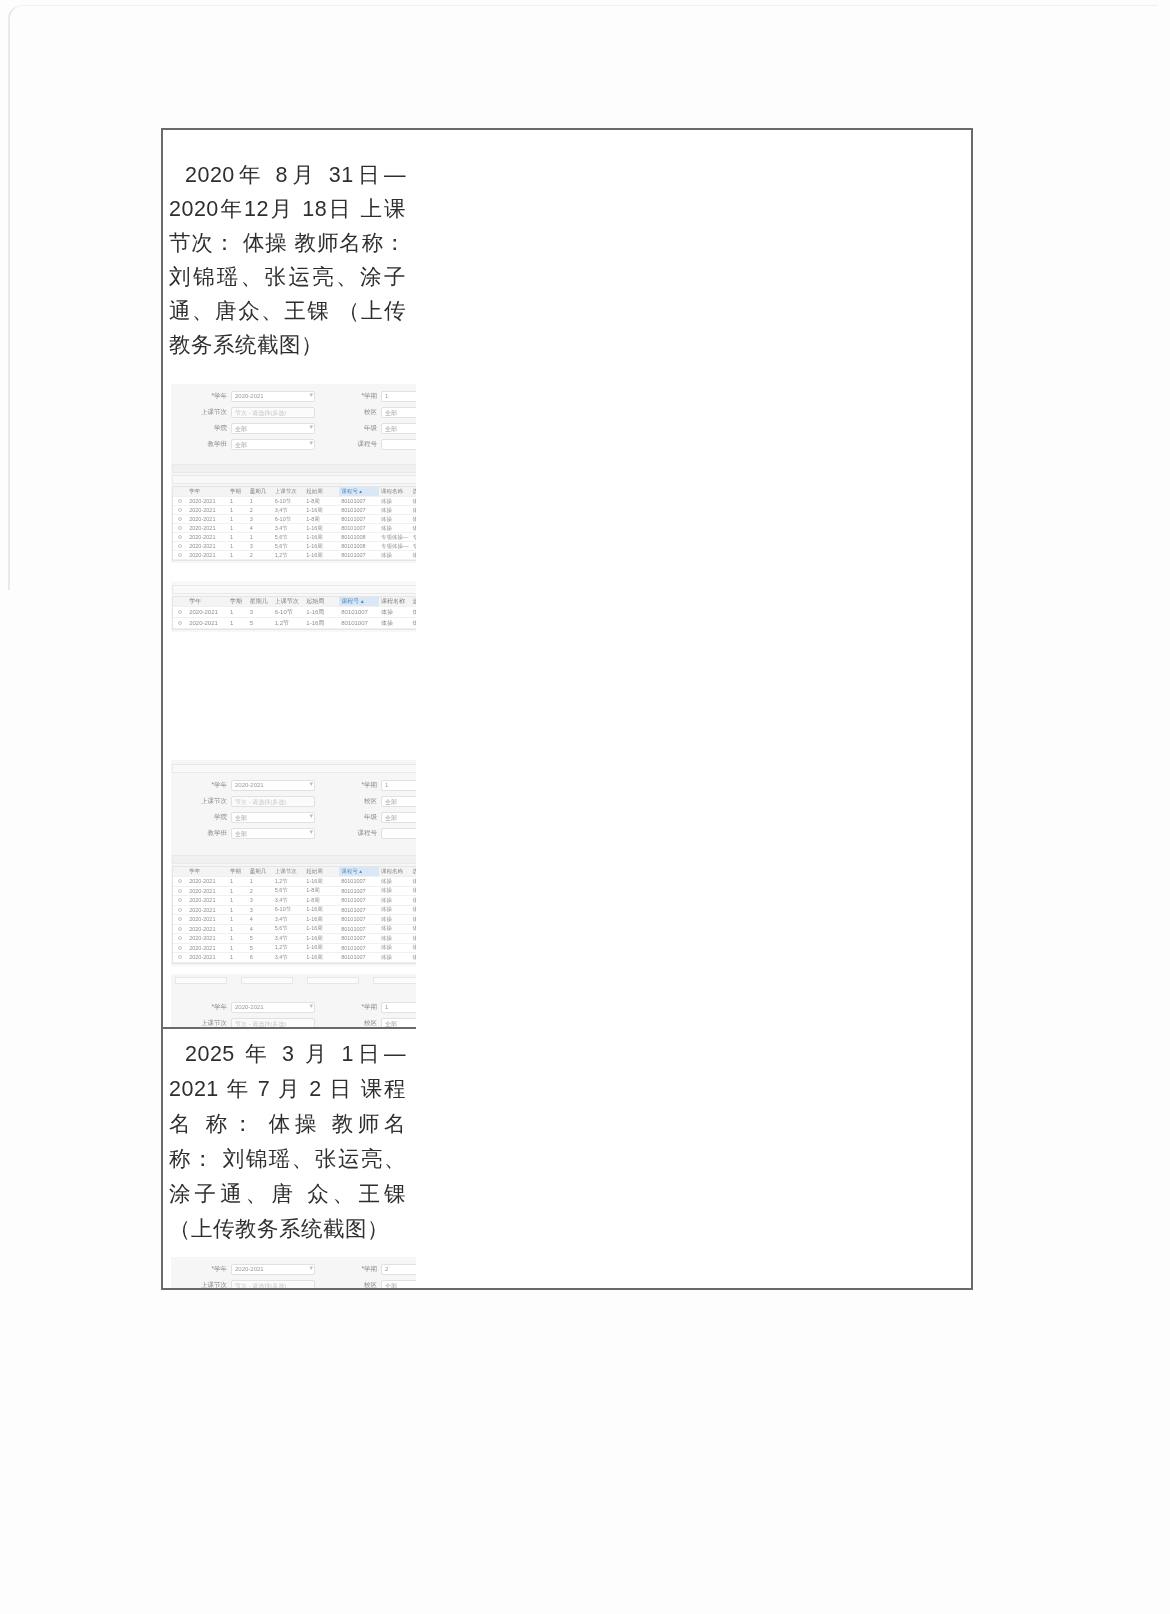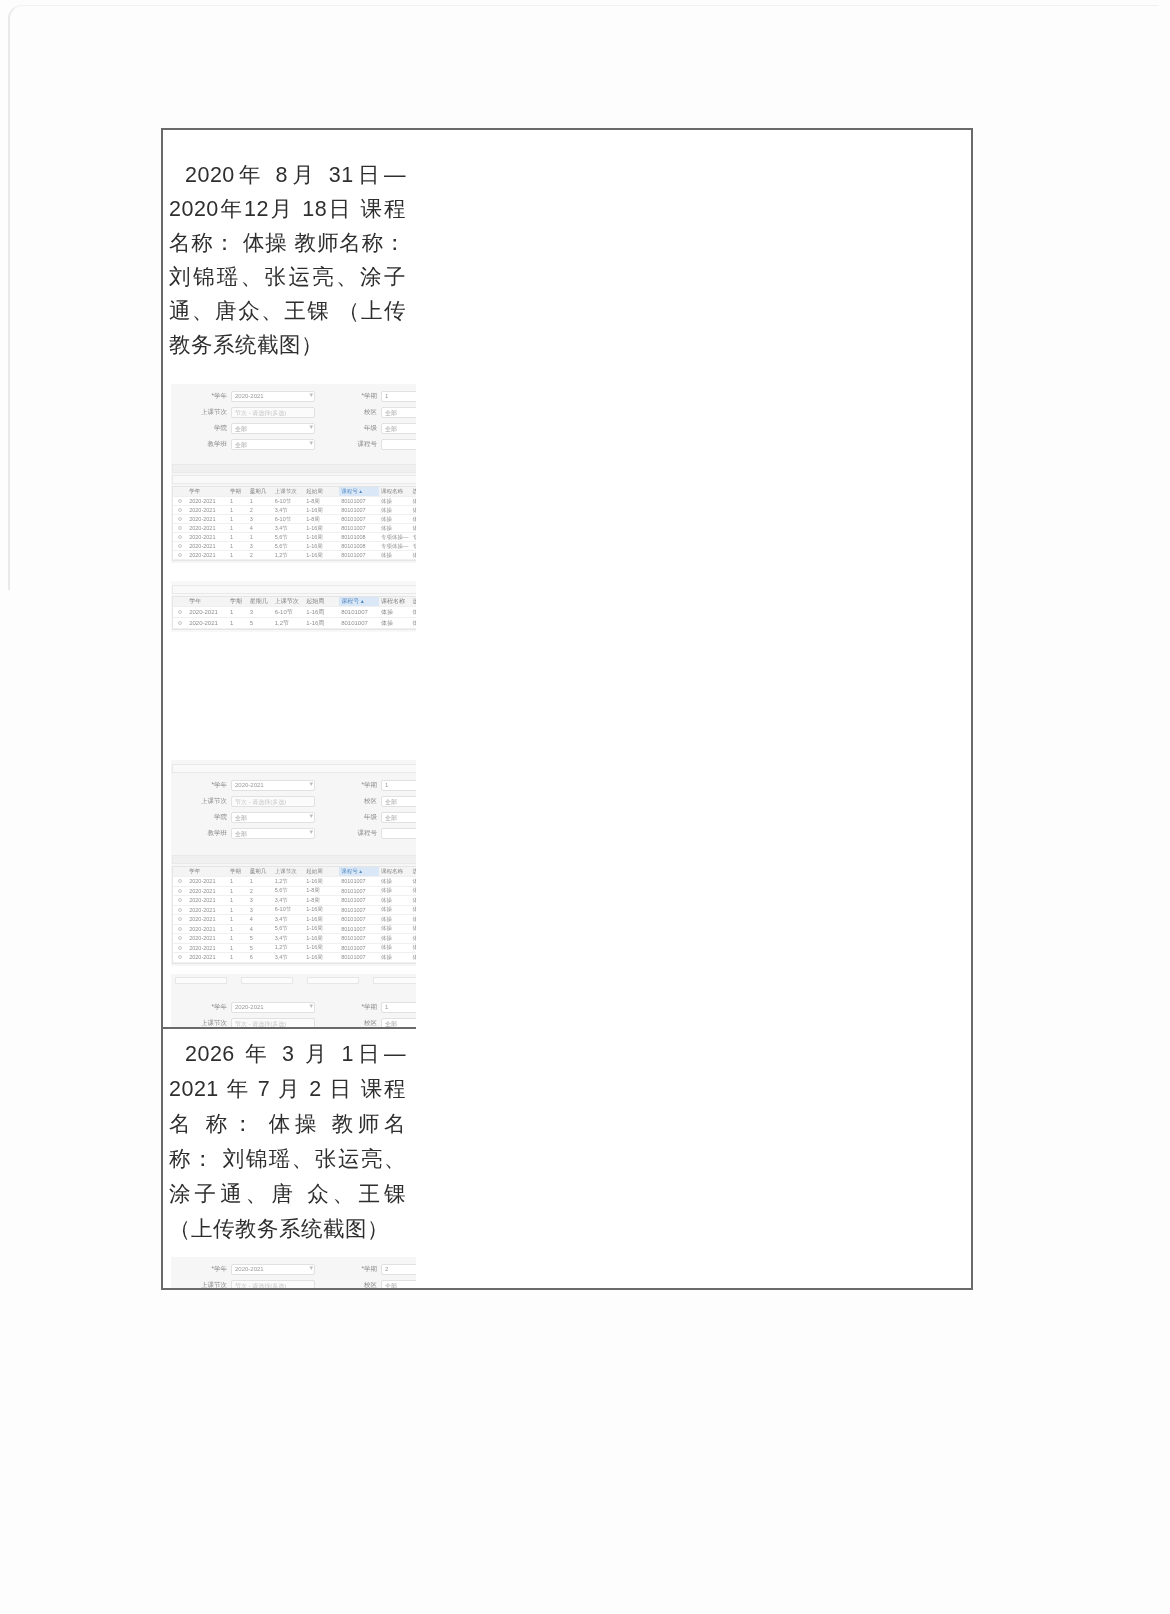--- a/index.html
+++ b/index.html
@@ -70,21 +70,21 @@
 <body>
 
 <div class="page">
   <div class="page-edge"></div>
 
   <div class="doc-table">
 
     <div class="cell-right">
 
       <div class="trow trow-2020">
-        <p class="para">2020年 8月 31日— 2020年12月 18日 课程名称： 体操 教师名称： 刘锦瑶、张运亮、涂子通、唐众、王锞 （上传教务系统截图）</p>
+        <p class="para">2020年 8月 31日— 2020年12月 18日 上课节次： 体操 教师名称： 刘锦瑶、张运亮、涂子通、唐众、王锞 （上传教务系统截图）</p>
 
         <div class="shot shot-form1">
           <div class="qform">
               <div class="qcol">
                 <div class="qrow">
                   <span class="qlabel">*学年</span>
                   <span class="qfield select">2020-2021<i class="arr">▾</i></span>
                 </div>
                 <div class="qrow">
                   <span class="qlabel">上课节次</span>
@@ -862,21 +862,21 @@
                 <span class="gcell" style="width: 3.3%;">4.5</span>
                 <span class="gcell" style="width: 4.2%;">72</span>
                 <span class="gcell" style="width: 10.2%;">体育1903</span>
                 <span class="gcell" style="width: 4%;">34</span>
               </div>
             </div>
         </div>
       </div>
 
       <div class="trow trow-2021">
-        <p class="para">2026 年 3 月  1日—  2021 年 7 月 2 日 课程名 称： 体操 教师名称： 刘锦瑶、张运亮、涂子通、唐 众、王锞 （上传教务系统截图）</p>
+        <p class="para">2025 年 3 月  1日—  2021 年 7 月 2 日 课程名 称： 体操 教师名称： 刘锦瑶、张运亮、涂子通、唐 众、王锞 （上传教务系统截图）</p>
 
         <div class="shot shot-row2">
           <div class="qform">
               <div class="qcol">
                 <div class="qrow">
                   <span class="qlabel">*学年</span>
                   <span class="qfield select">2020-2021<i class="arr">▾</i></span>
                 </div>
                 <div class="qrow">
                   <span class="qlabel">上课节次</span>

